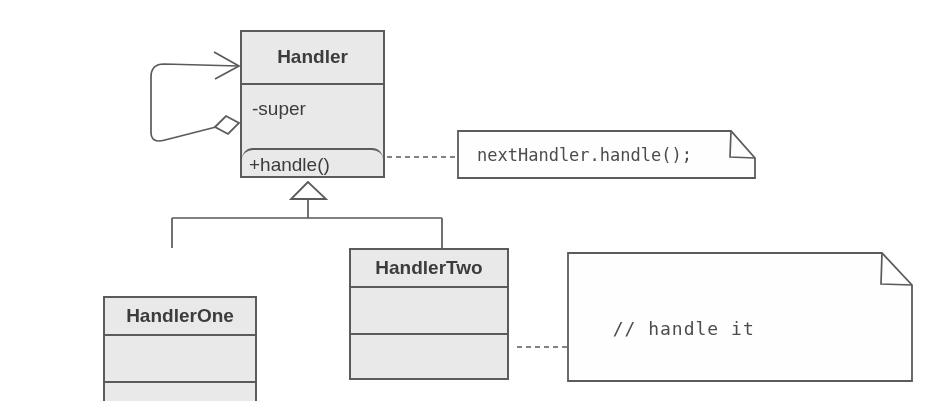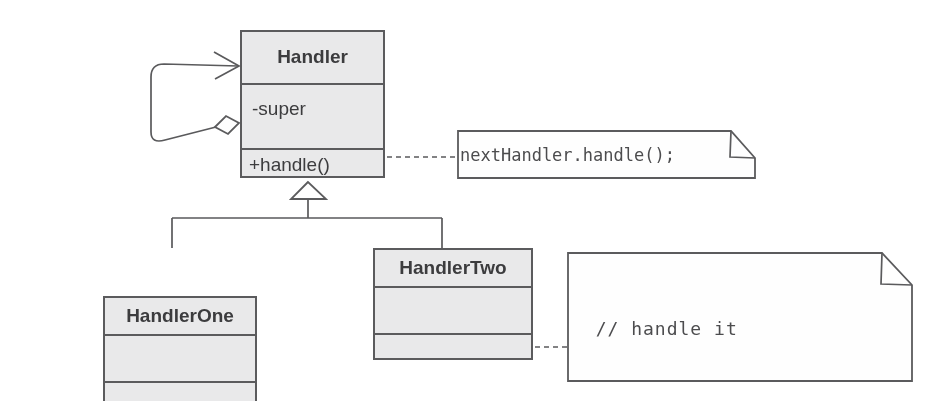--- a/index.html
+++ b/index.html
@@ -26,32 +26,33 @@
   }
   .cmp { border-top:2px solid var(--box-stroke,#5b5b5d); box-sizing:border-box; }
   #class-handler { left:240px; top:30px; width:145px; height:148px; }
   #class-handler .uml-title { height:52px; }
   #class-handler .uml-attrs {
     height:67px; padding:13px 0 0 10px;
     font-size:19px; line-height:22px;
   }
   #class-handler .uml-methods {
     flex:1; display:flex; align-items:center;
-    padding:4px 0 0 7px; font-size:19px;
+    padding:4px 0 0 7px; font-size:19px;border-radius:11px;
   }
   #class-handler-one { left:103px; top:248px; width:154px; height:132px;margin-top:48px; }
-  #class-handler-two { left:373px; top:248px; width:160px; height:112px; }
+  #class-handler-two { left:349px; top:248px; width:160px; height:132px; }
   .sub .uml-title { height:36px; }
   .sub .cmp-a { height:47px; }
   .sub .cmp-b { flex:1; }
 
   .note-text {
     position:absolute; color:var(--code-text,#4c4c4e);
     font-family:"DejaVu Sans Mono","Liberation Mono",monospace;
     white-space:pre;
+    margin-left:17px;
   }
   #note-text-next-handler {
     left:460px; top:133px; width:292px; height:44px;
     display:flex; align-items:center; font-size:17px;
   }
   #note-text-override {
     left:572px; top:270px; font-size:18px;
     letter-spacing:1px; line-height:23.5px;
   }
 </style>

